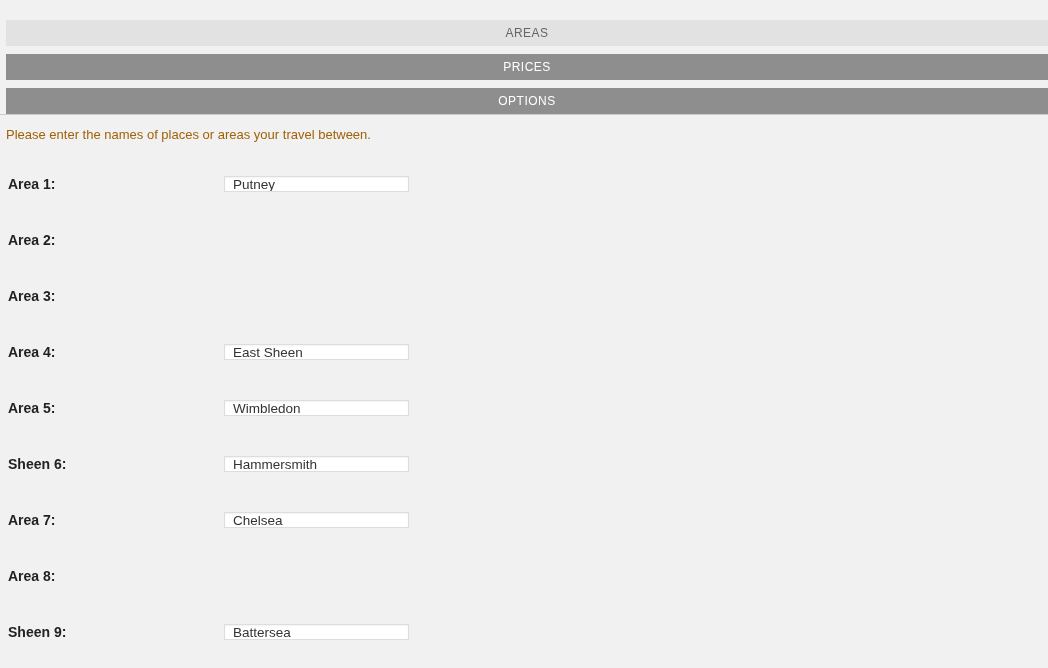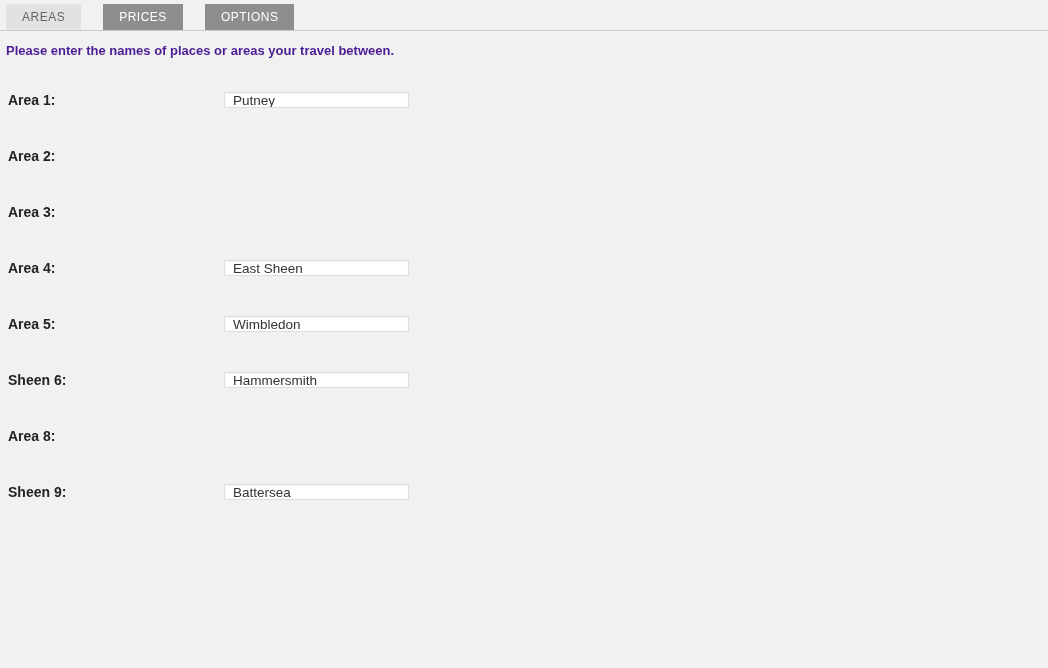--- a/index.html
+++ b/index.html
@@ -12,41 +12,41 @@
       background: #f1f1f1;
       color: #333;
       font-size: 13px;
       padding: 0;
       width: 1048px;
     }
     .tabs {
       display: flex;
       border-bottom: 1px solid #ccc;
       padding-left: 6px;
-      padding-top: 4px;
-      gap: 22px;
+      padding-top: 20px;
+      gap: 8px;
+      flex-direction: column;
     }
     .tab {
       padding: 6px 16px;
       background: #8e8e8e;
       color: #fff;
       font-size: 12px;
       cursor: pointer;
       letter-spacing: 0.5px;
       text-align: center;
     }
     .tab.active {
       background: #e2e2e2;
       color: #666;
     }
     .description {
       padding: 12px 6px 8px 6px;
-      color: #4c1d95;
+      color: #a16207;
       font-size: 13px;
-      font-weight: bold;
     }
     .form-area {
       padding: 6px 6px 20px 6px;
     }
     .form-row {
       display: flex;
       align-items: center;
       padding: 20px 0;
     }
     .form-label {
@@ -101,20 +101,24 @@
   <div class="form-row">
     <div class="form-label">Area 5:</div>
     <input type="text" class="form-input" value="Wimbledon" style="">
   </div>
 
   <div class="form-row">
     <div class="form-label">Sheen 6:</div>
     <input type="text" class="form-input" value="Hammersmith" style="">
   </div>
 
+  <div class="form-row">
+    <div class="form-label">Area 7:</div>
+    <input type="text" class="form-input" value="Chelsea" style="">
+  </div>
 
   <div class="form-row">
     <div class="form-label">Area 8:</div>
   </div>
 
   <div class="form-row">
     <div class="form-label">Sheen 9:</div>
     <input type="text" class="form-input" value="Battersea" style="">
   </div>
 

